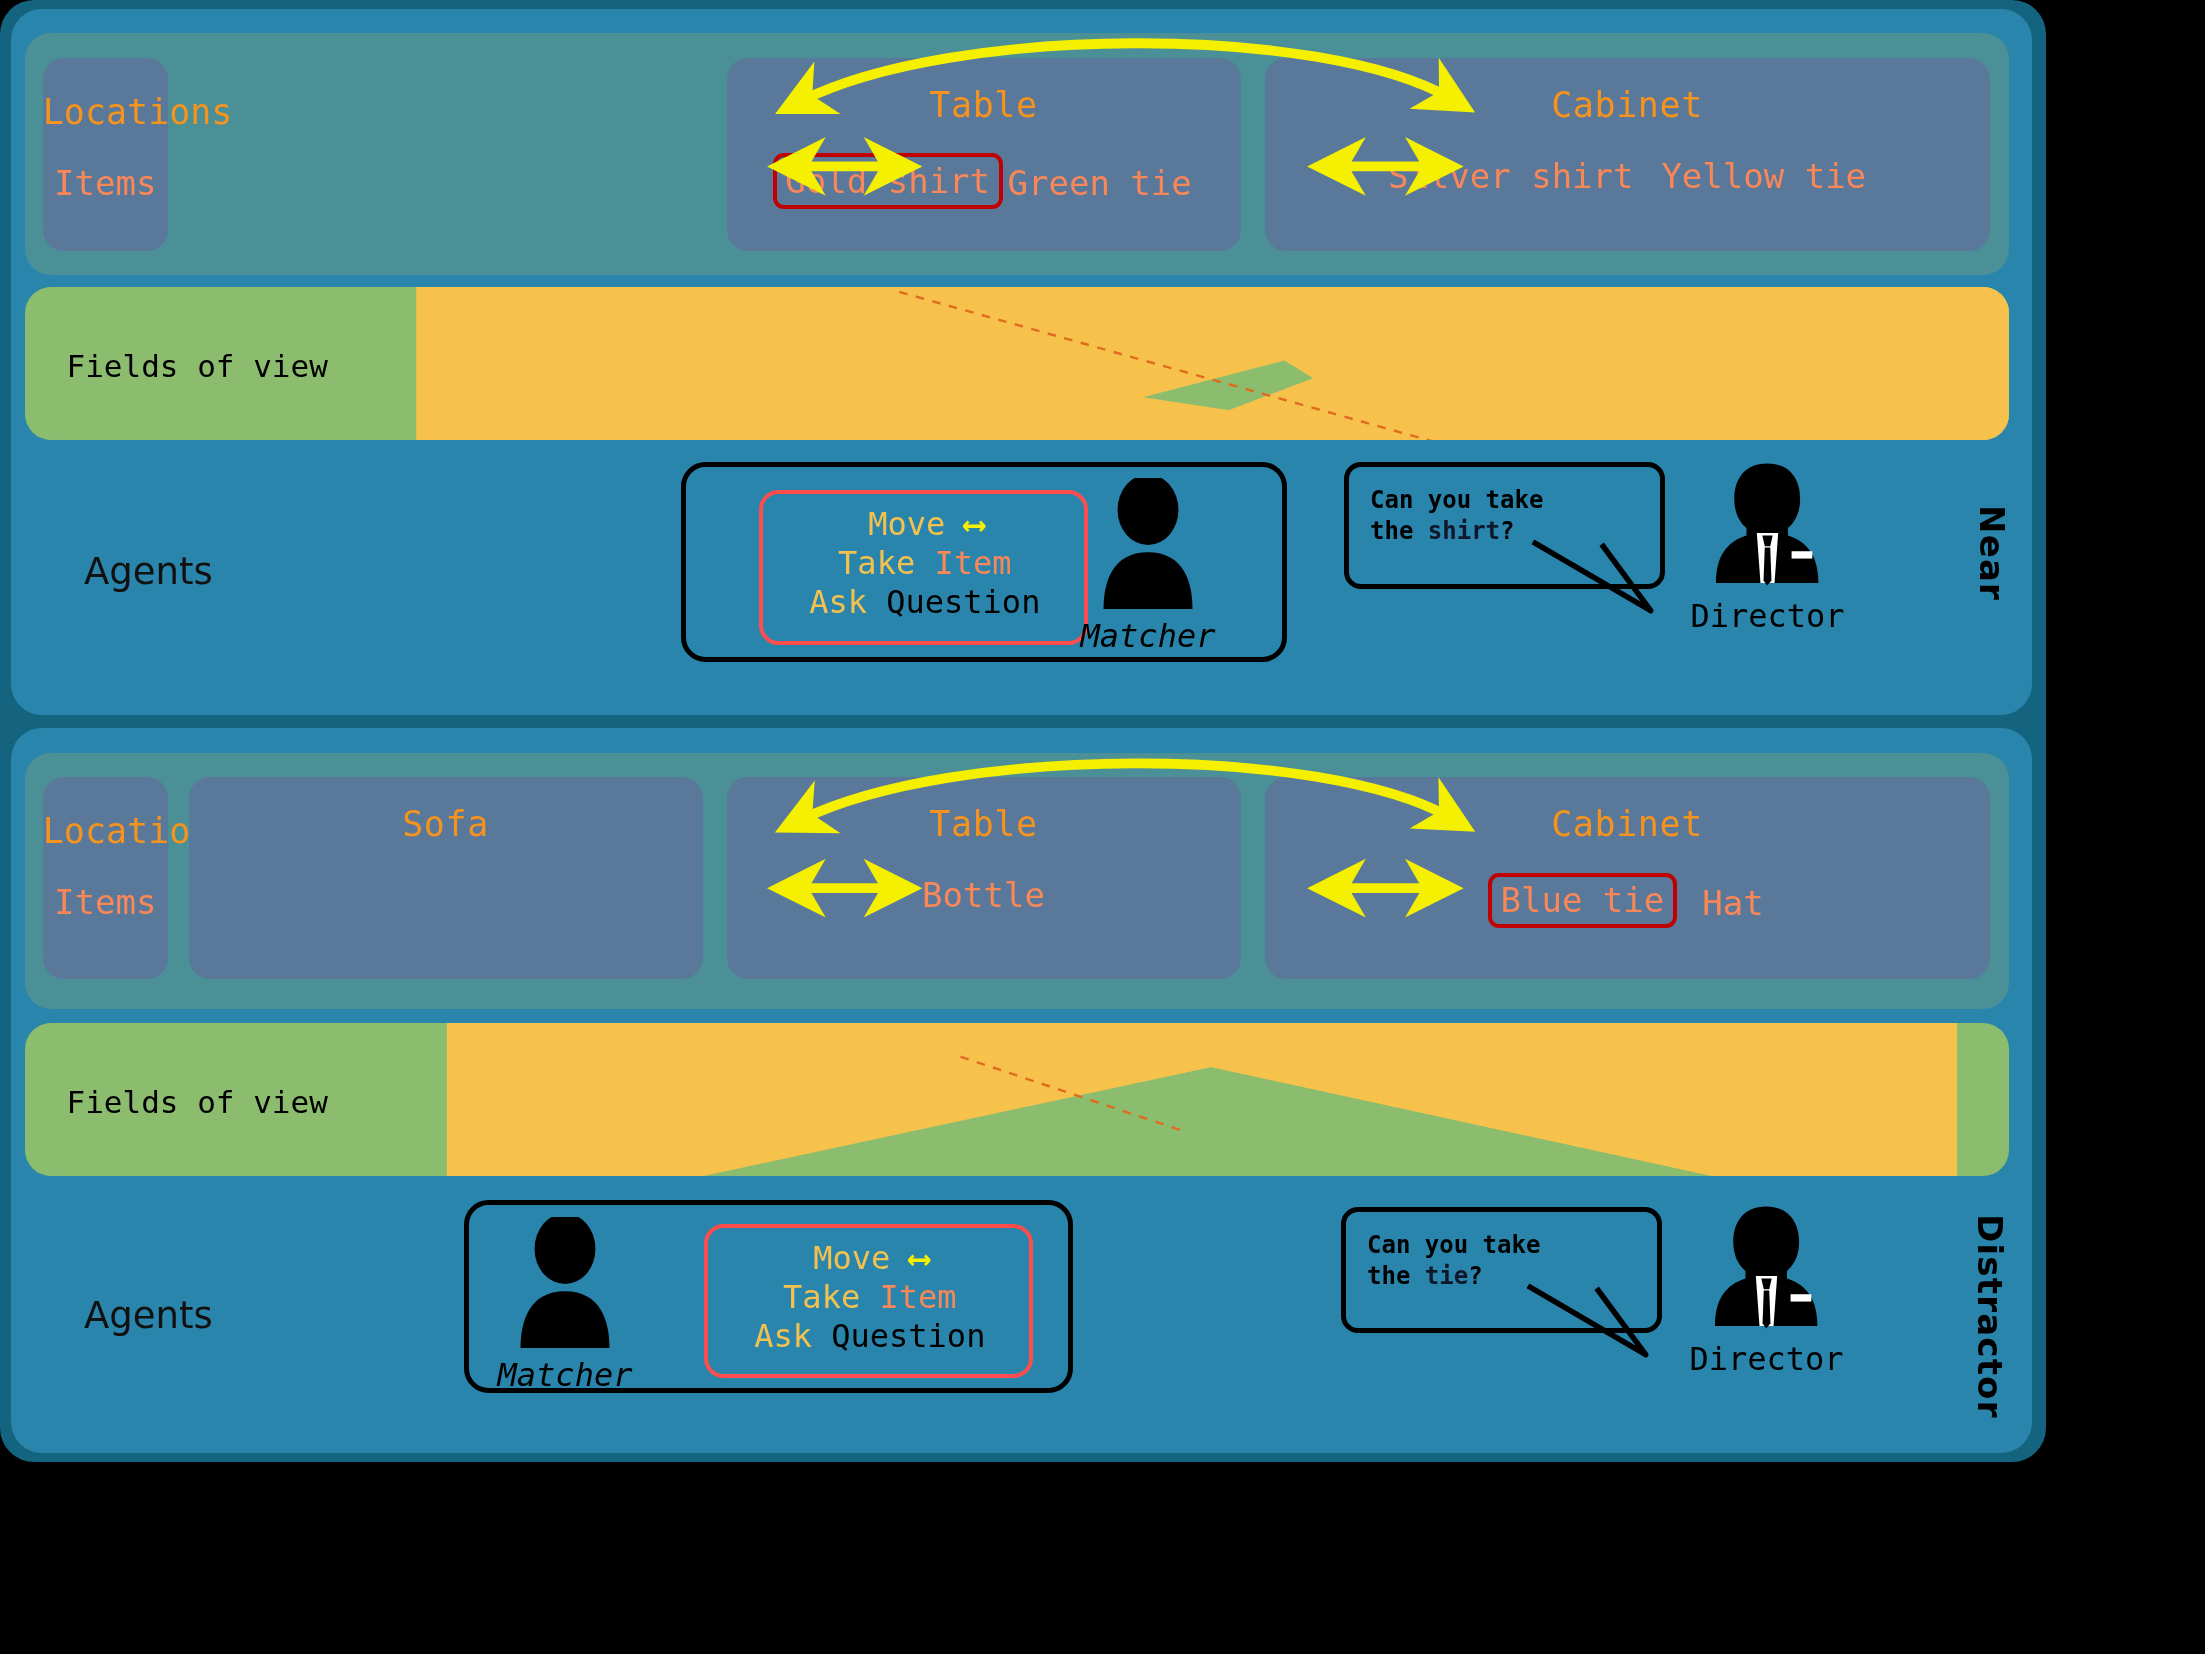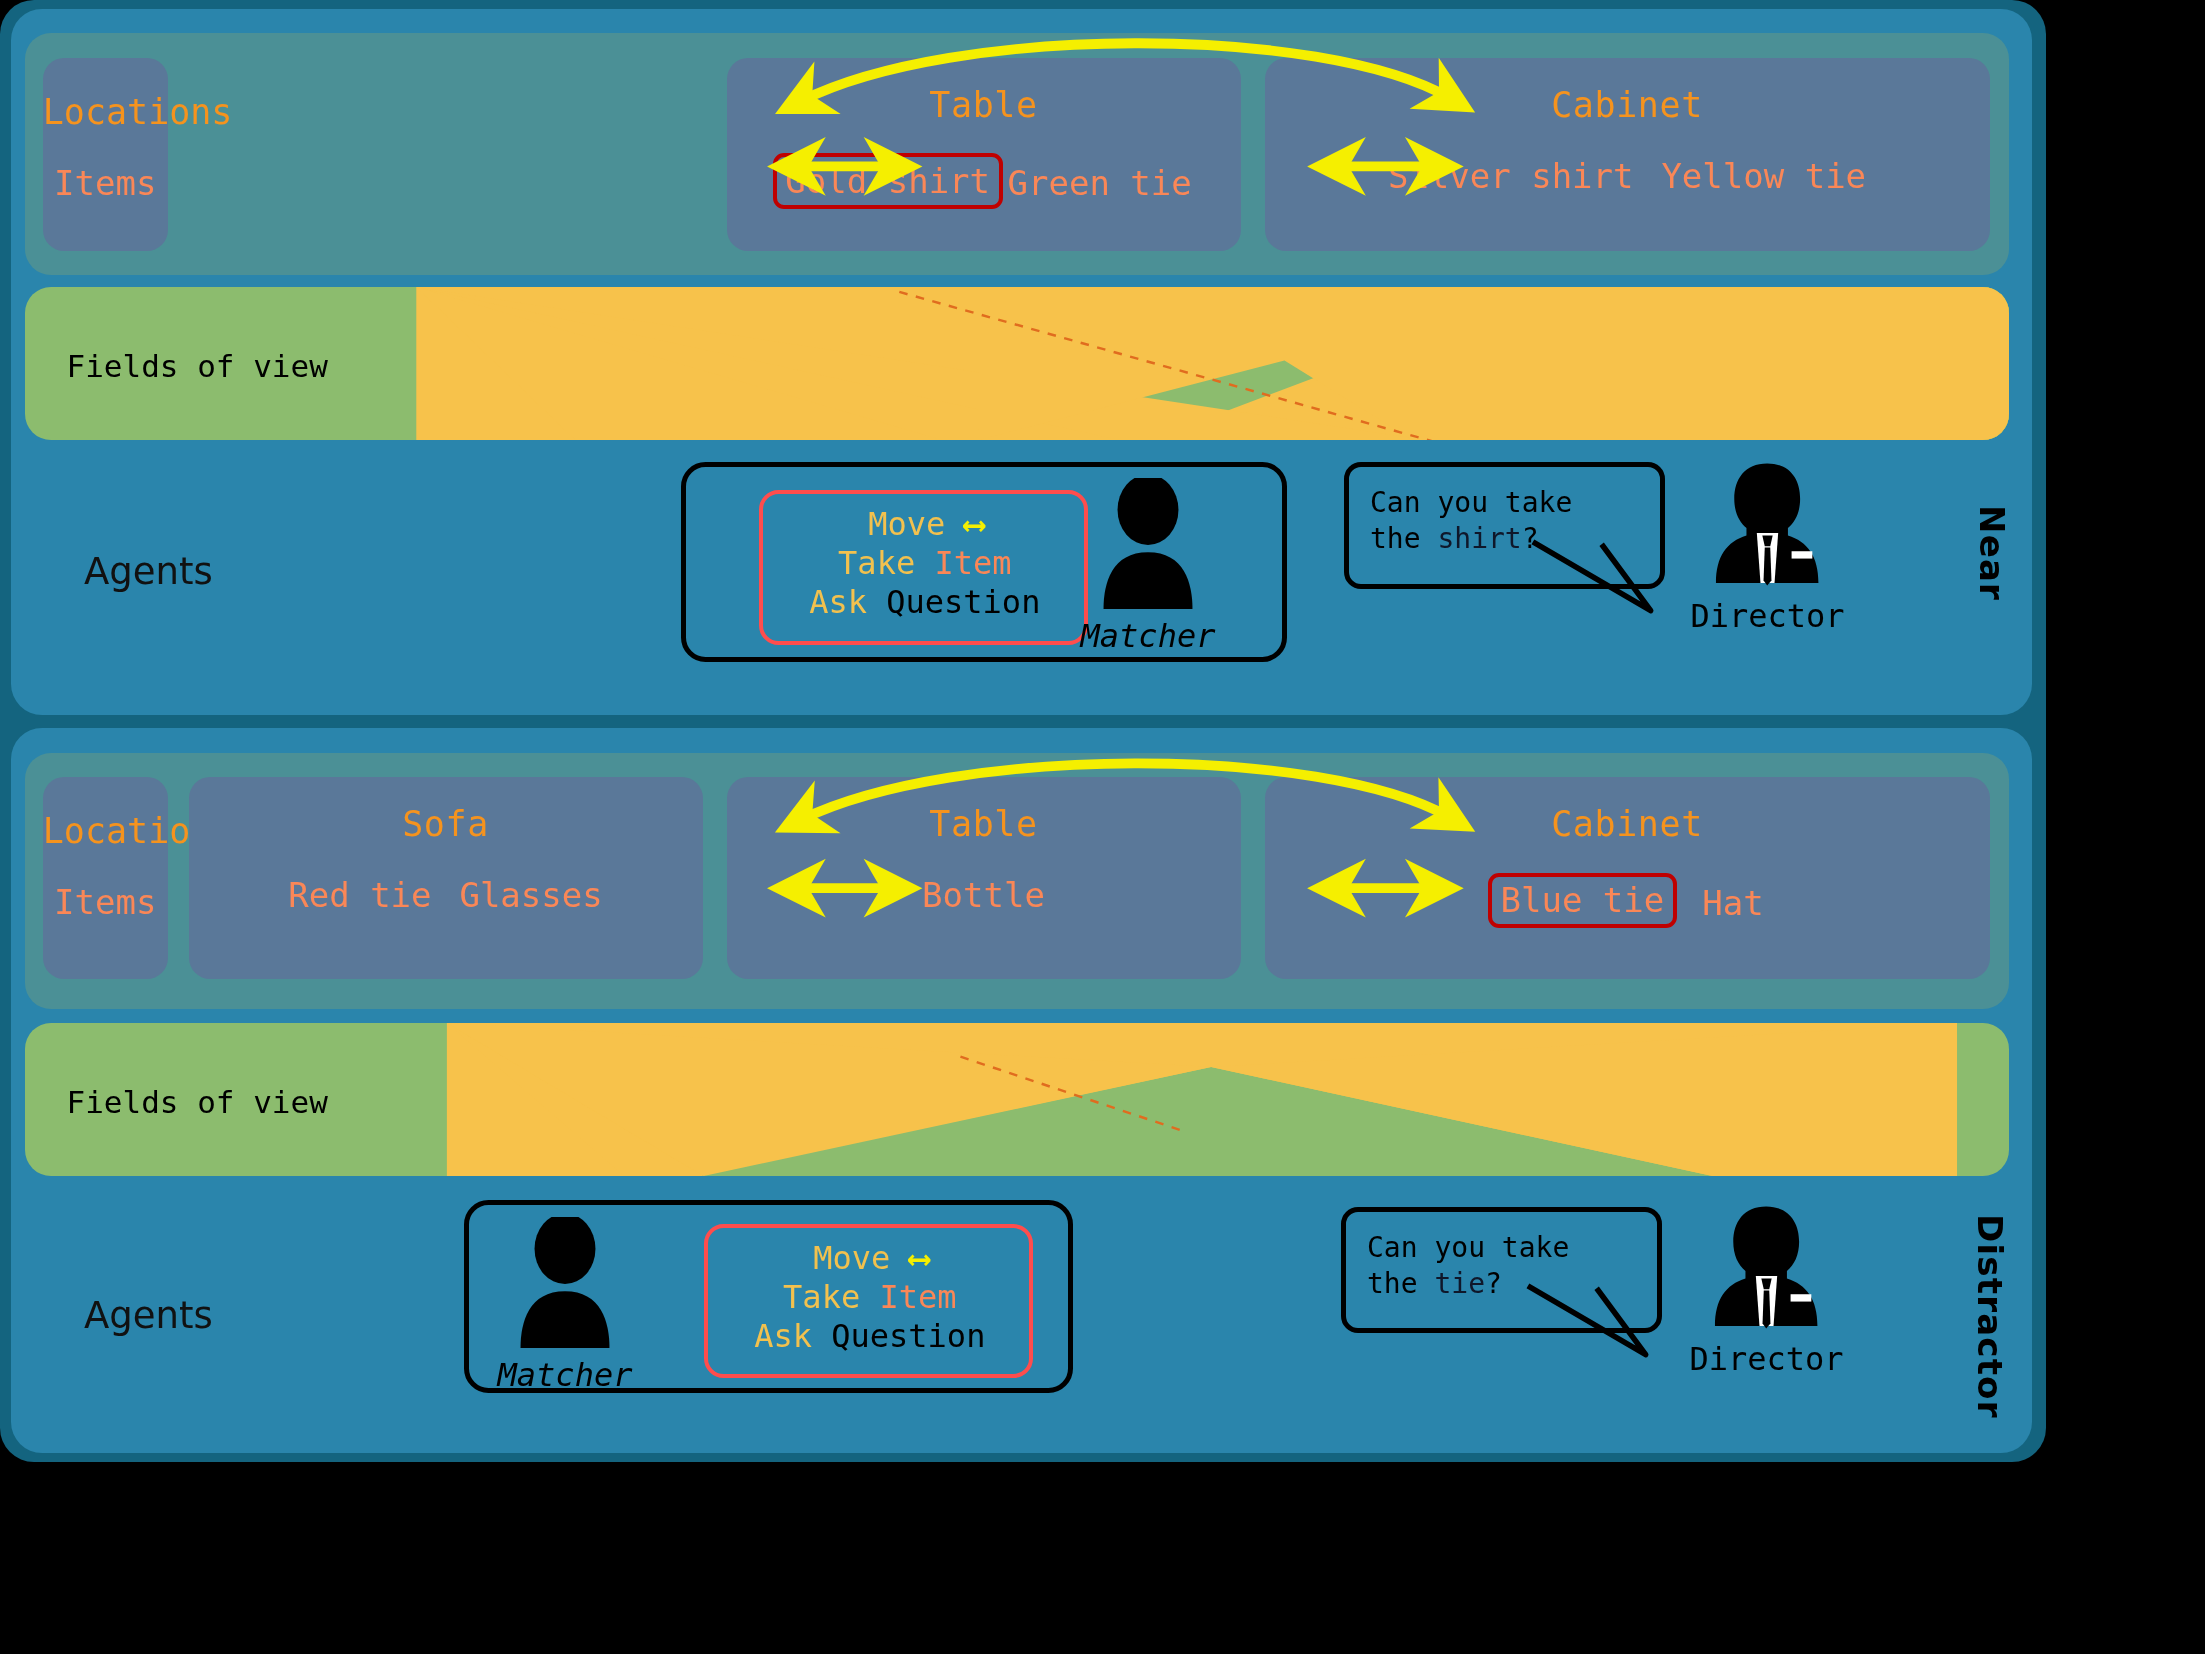--- a/index.html
+++ b/index.html
@@ -107,21 +107,21 @@
     font-size:32px;color:#000;white-space:nowrap;font-style:italic;
   }
 
   
   .bubble{
     position:absolute;border:5.5px solid #000;border-radius:17px;
     padding:18.3px 21px;background:transparent;
   }
   #bubble-near{left:1333px;top:13.5px;width:269px;height:80px;}
   #bubble-dist{left:1330px;top:13.5px;width:269px;height:80px;}
-  .bubble-text{font-size:28px;line-height:1.28;color:#000;white-space:nowrap;}
+  .bubble-text{font-size:24px;line-height:1.28;color:#000;white-space:nowrap;font-weight:bold;}
   .red{color:#0f172a;}
   .bubble-tail{position:absolute;}
 
   .director{position:absolute;}
   #director-near{left:1700px;top:12.2px;}
   #director-dist{left:1699px;top:11px;}
   .director-label{
     position:absolute;top:136px;left:50%;transform:translateX(-50%);
     font-size:32px;color:#000;white-space:nowrap;
   }
@@ -238,24 +238,20 @@
 
       <div class="loc-container">
 
         <div class="locbox legend-box" style="left:18.3px;top:24.5px;width:125px;height:202px;">
           <div class="legend-line1">Locations</div>
           <div class="legend-line2">Items</div>
         </div>
 
         <div class="locbox" style="left:164px;top:24.5px;width:514px;height:202px;">
           <div class="loc-title">Sofa</div>
-          <div class="loc-items">
-            <span class="item">Red tie</span>
-            <span class="item">Glasses</span>
-          </div>
         </div>
 
         <div class="locbox" style="left:702px;top:24.5px;width:514px;height:202px;">
           <div class="loc-title">Table</div>
           <div class="loc-items">
             <span class="item">Bottle</span>
           </div>
         </div>
 
         <div class="locbox" style="left:1240px;top:24.5px;width:725px;height:202px;">

